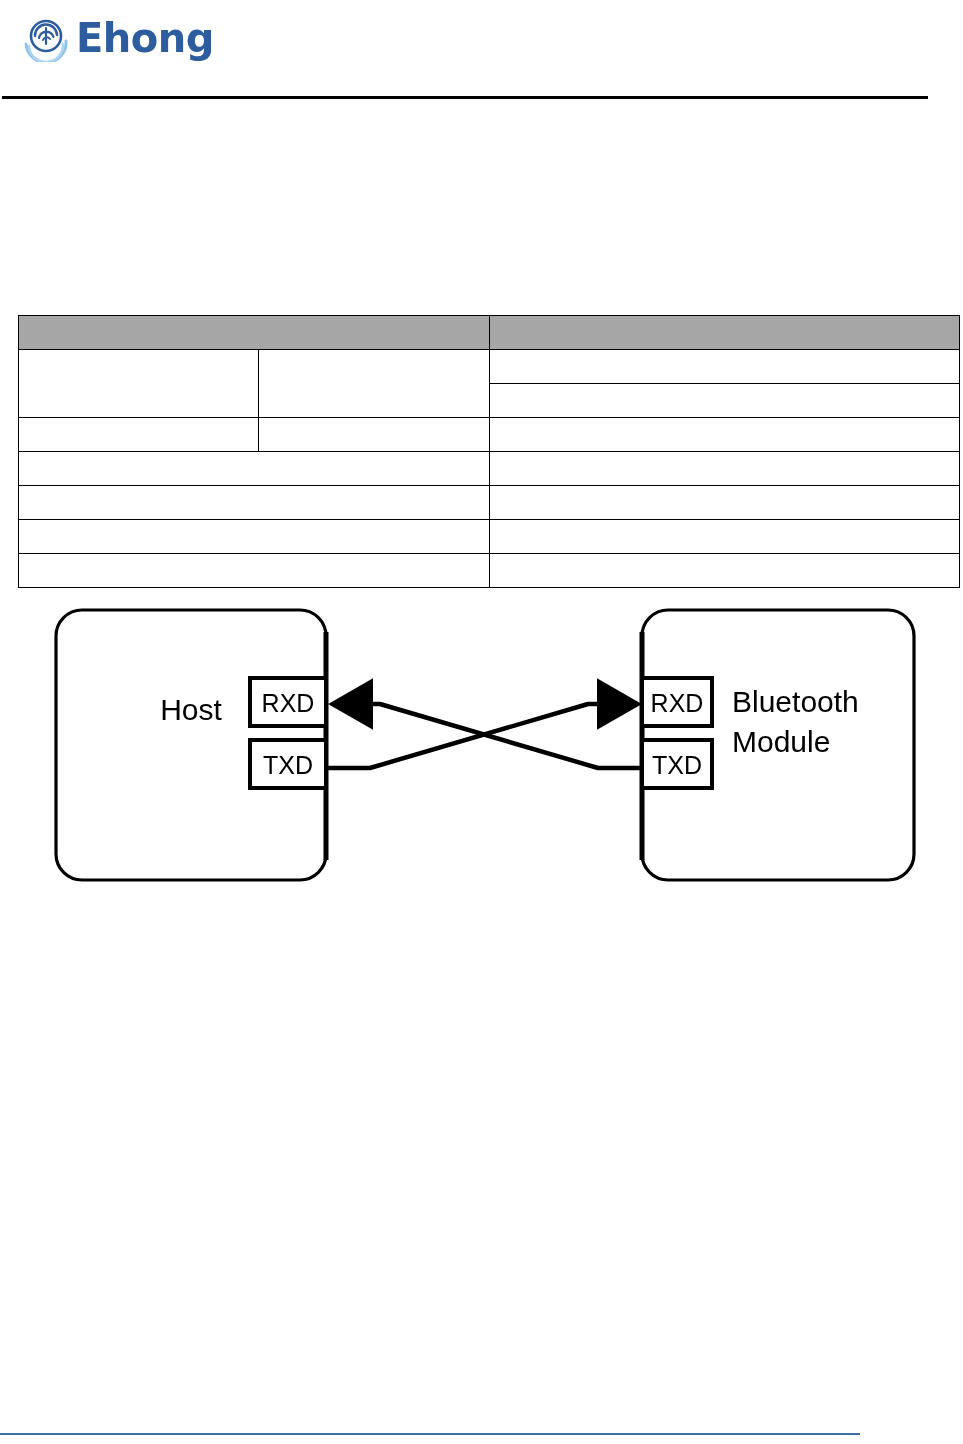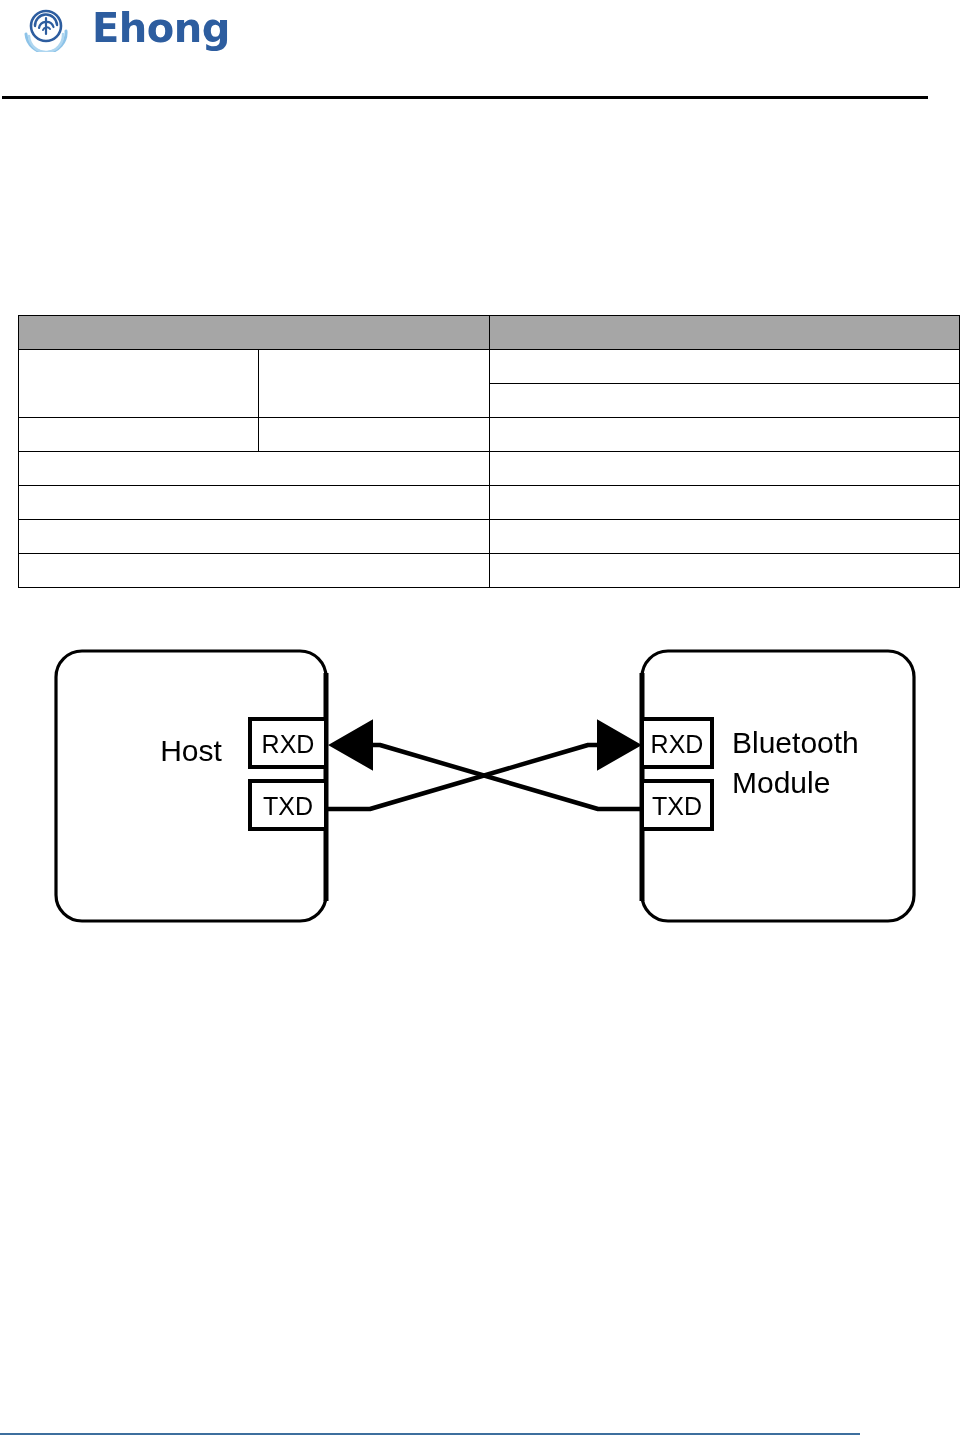--- a/index.html
+++ b/index.html
@@ -20,24 +20,24 @@
   .page-header {
     position: absolute;
     left: 0;
     top: 0;
     width: 963px;
     height: 100px;
   }
   .brand-logo {
     position: absolute;
     left: 22px;
-    top: 4px;
+    top: 14px;
     display: flex;
     align-items: center;
-    gap: 22px;
+    gap: 6px;
   }
   .logo-mark {
     width: 48px;
     height: 48px;
     flex: 0 0 48px;
   }
   .brand-wordmark {
     font-family: "DejaVu Sans", sans-serif;
     font-size: 40px;
     font-weight: bold;
@@ -81,21 +81,21 @@
     border: 1.6px solid #000000;
   }
   .col-a { width: 240px; }
   .col-b { width: 231px; }
   .col-c { width: 470px; }
 
   
   .wiring-diagram {
     position: absolute;
     left: 20px;
-    top: 629px;
+    top: 588px;
     width: 930px;
     height: 320px;
   }
   .wiring-diagram svg {
     display: block;
   }
   .dg-label {
     font-family: "Liberation Sans", sans-serif;
     font-size: 30px;
     fill: #000000;

